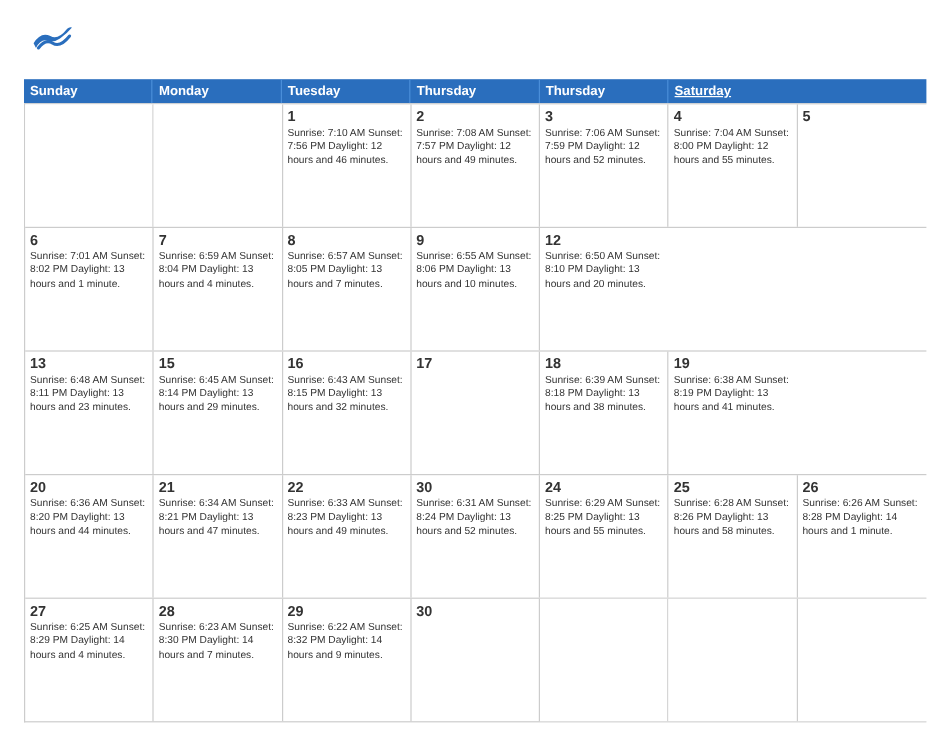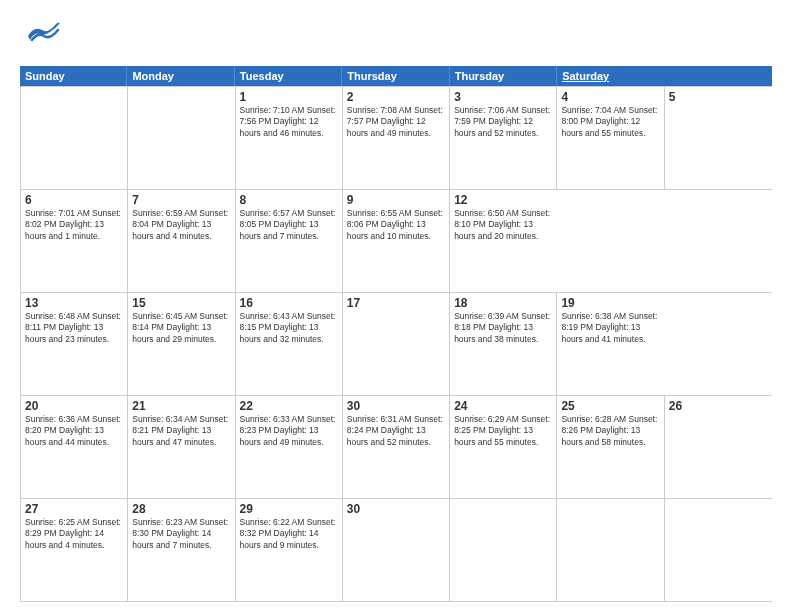--- a/index.html
+++ b/index.html
@@ -296,20 +296,24 @@
           </div>
           <div class="cal-cell">
             <div class="day-num">25</div>
             <div class="day-info">Sunrise: 6:28 AM
 Sunset: 8:26 PM
 Daylight: 13 hours
 and 58 minutes.</div>
           </div>
           <div class="cal-cell">
             <div class="day-num">26</div>
+            <div class="day-info">Sunrise: 6:26 AM
+Sunset: 8:28 PM
+Daylight: 14 hours
+and 1 minute.</div>
           </div>
         </div>
         <div class="cal-row">
           <div class="cal-cell">
             <div class="day-num">27</div>
             <div class="day-info">Sunrise: 6:25 AM
 Sunset: 8:29 PM
 Daylight: 14 hours
 and 4 minutes.</div>
           </div>

